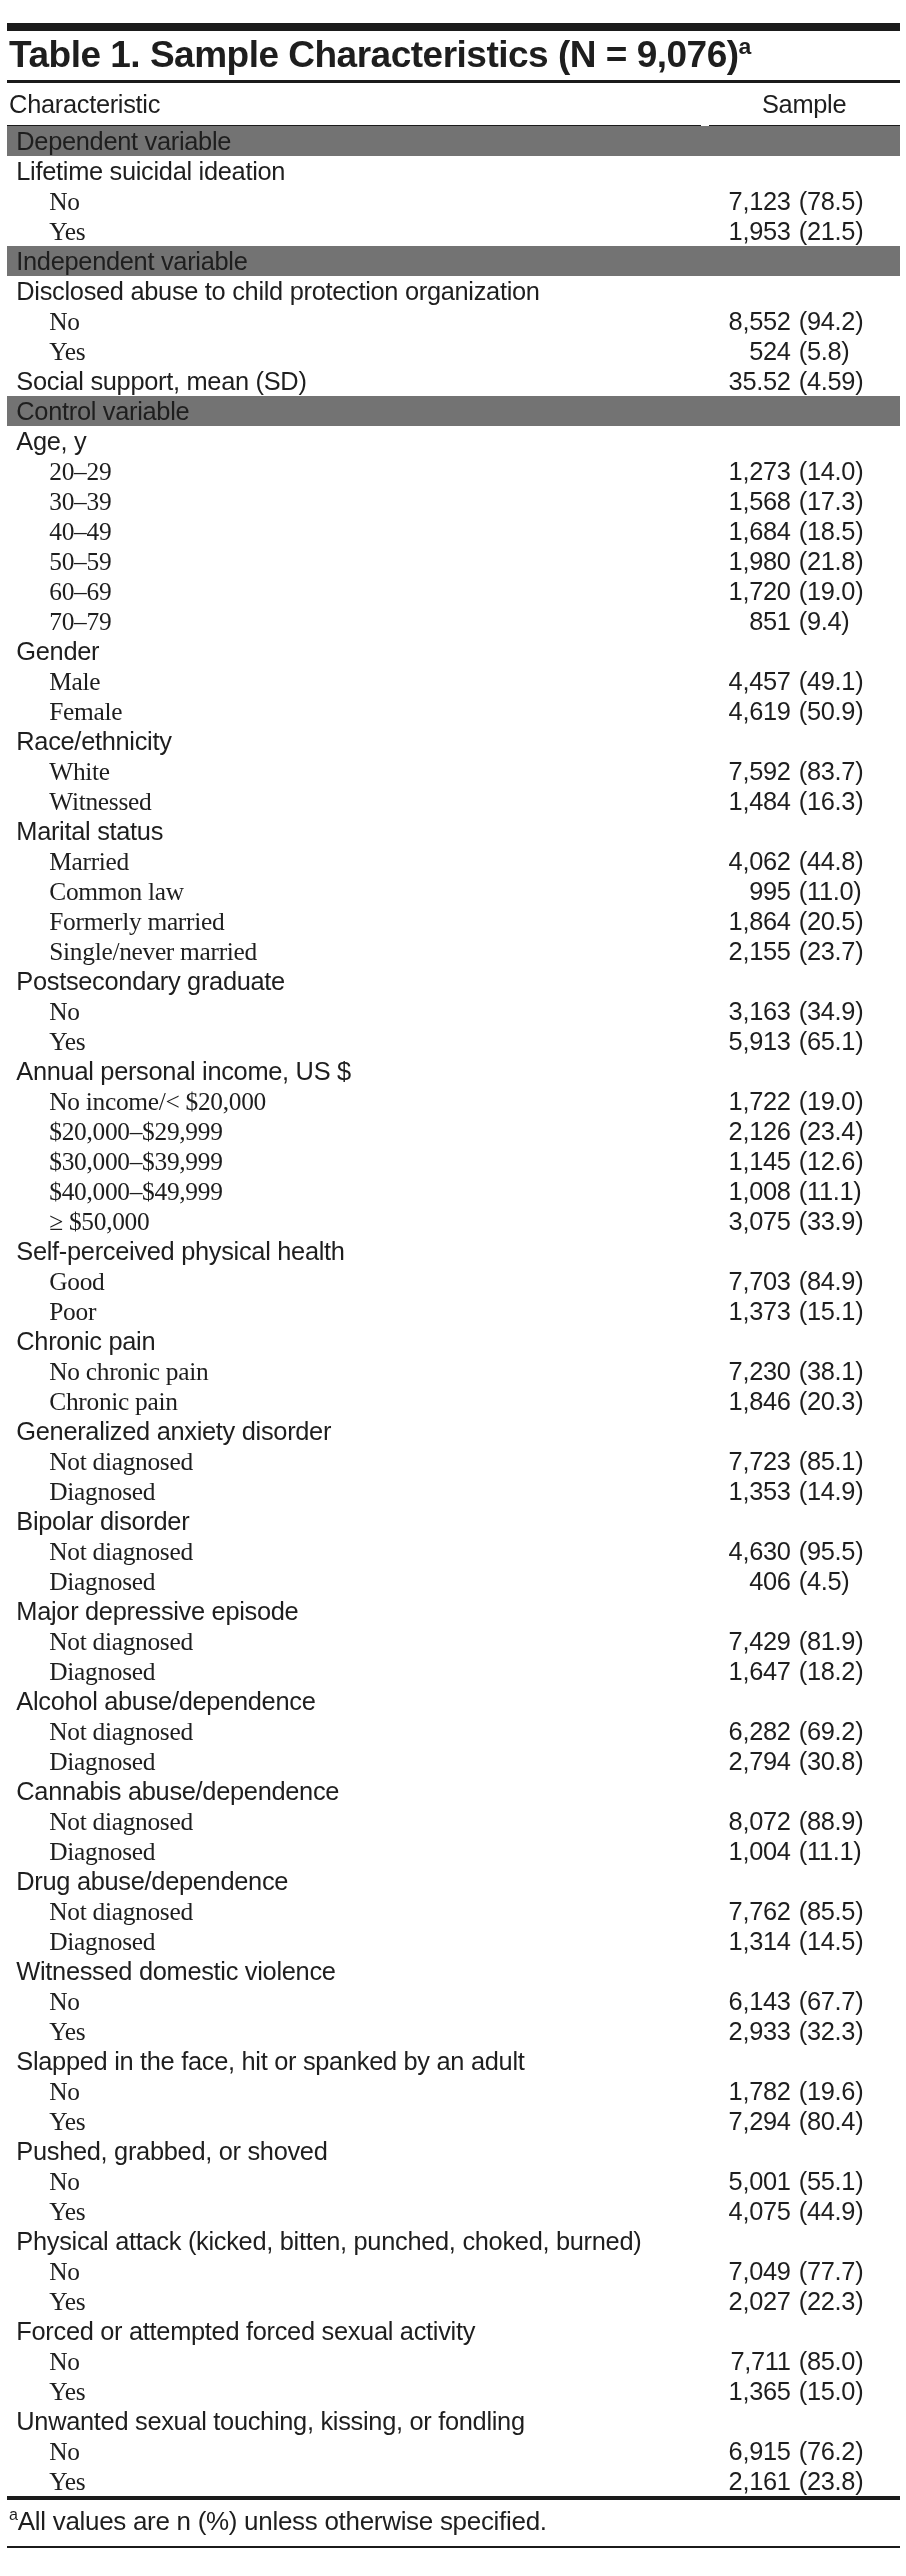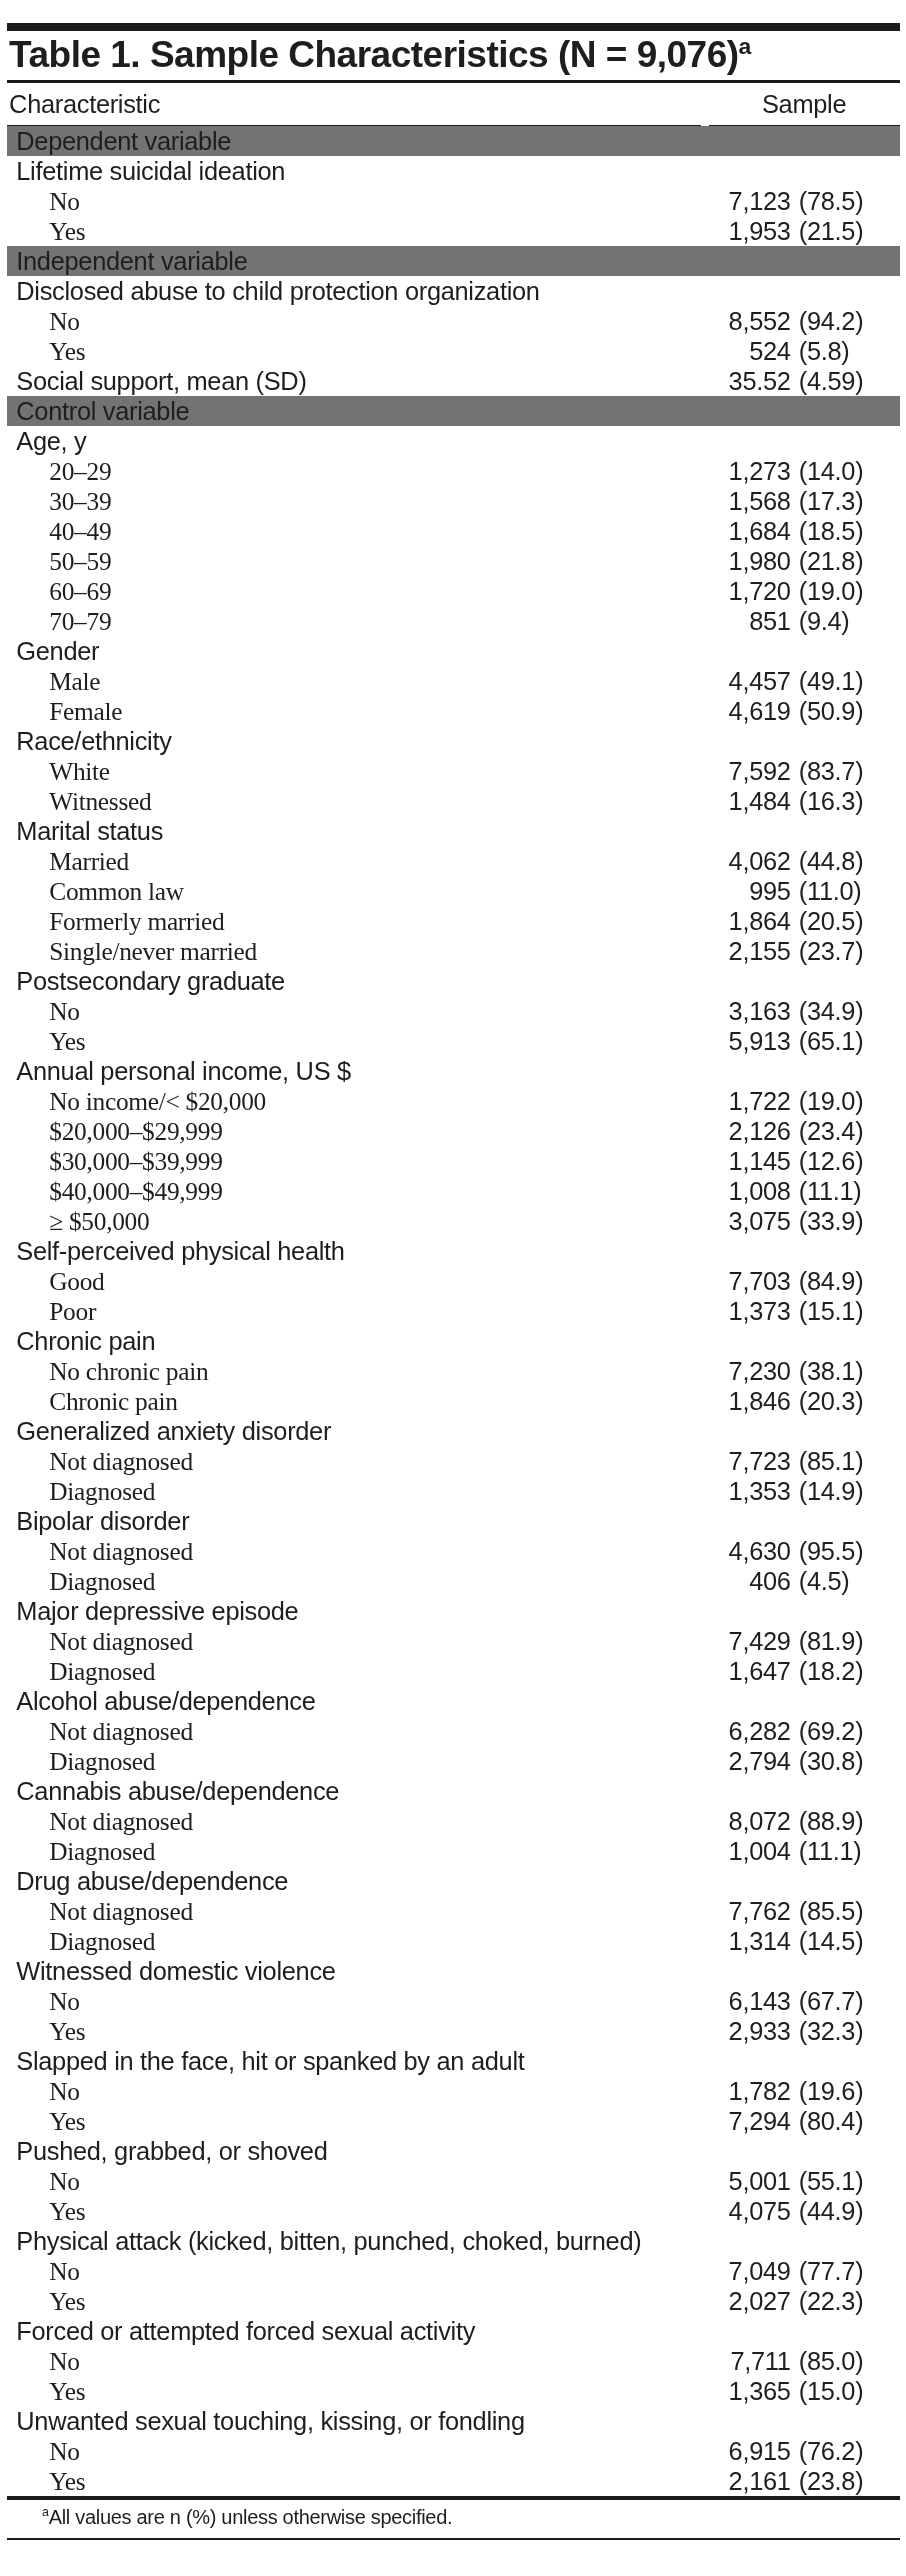--- a/index.html
+++ b/index.html
@@ -38,23 +38,22 @@
     white-space: nowrap;
   }
   .row.section { background: #737373; }
   .row .label { flex: 1; padding-left: 9px; overflow: hidden; }
   .row.item .label { padding-left: 42px; font-family: Liberation Serif, serif; }
   .val { width: 191px; display: flex; justify-content: flex-end; }
   .val .n { width: 82px; text-align: right; }
   .val .pct { flex: 1; padding-left: 8.2px; text-align: left; }
   .footrule { height: 3.6px; background: #1b1b1b; }
   .footnote {
-    font-size: 20px; letter-spacing: -0.3px;
+    font-size: 26px; letter-spacing: -0.3px;
     padding: 6.4px 0 8.2px 1.8px;
-    margin-left: 33px;
   }
   .bottomrule { height: 2.7px; background: #1b1b1b; }
 </style>
 </head>
 <body>
 
 <div class="wrap">
   <div class="topbar"></div>
 
   <div class="title"><span>Table 1. Sample Characteristics (N = 9,076)</span><sup>a</sup></div>

